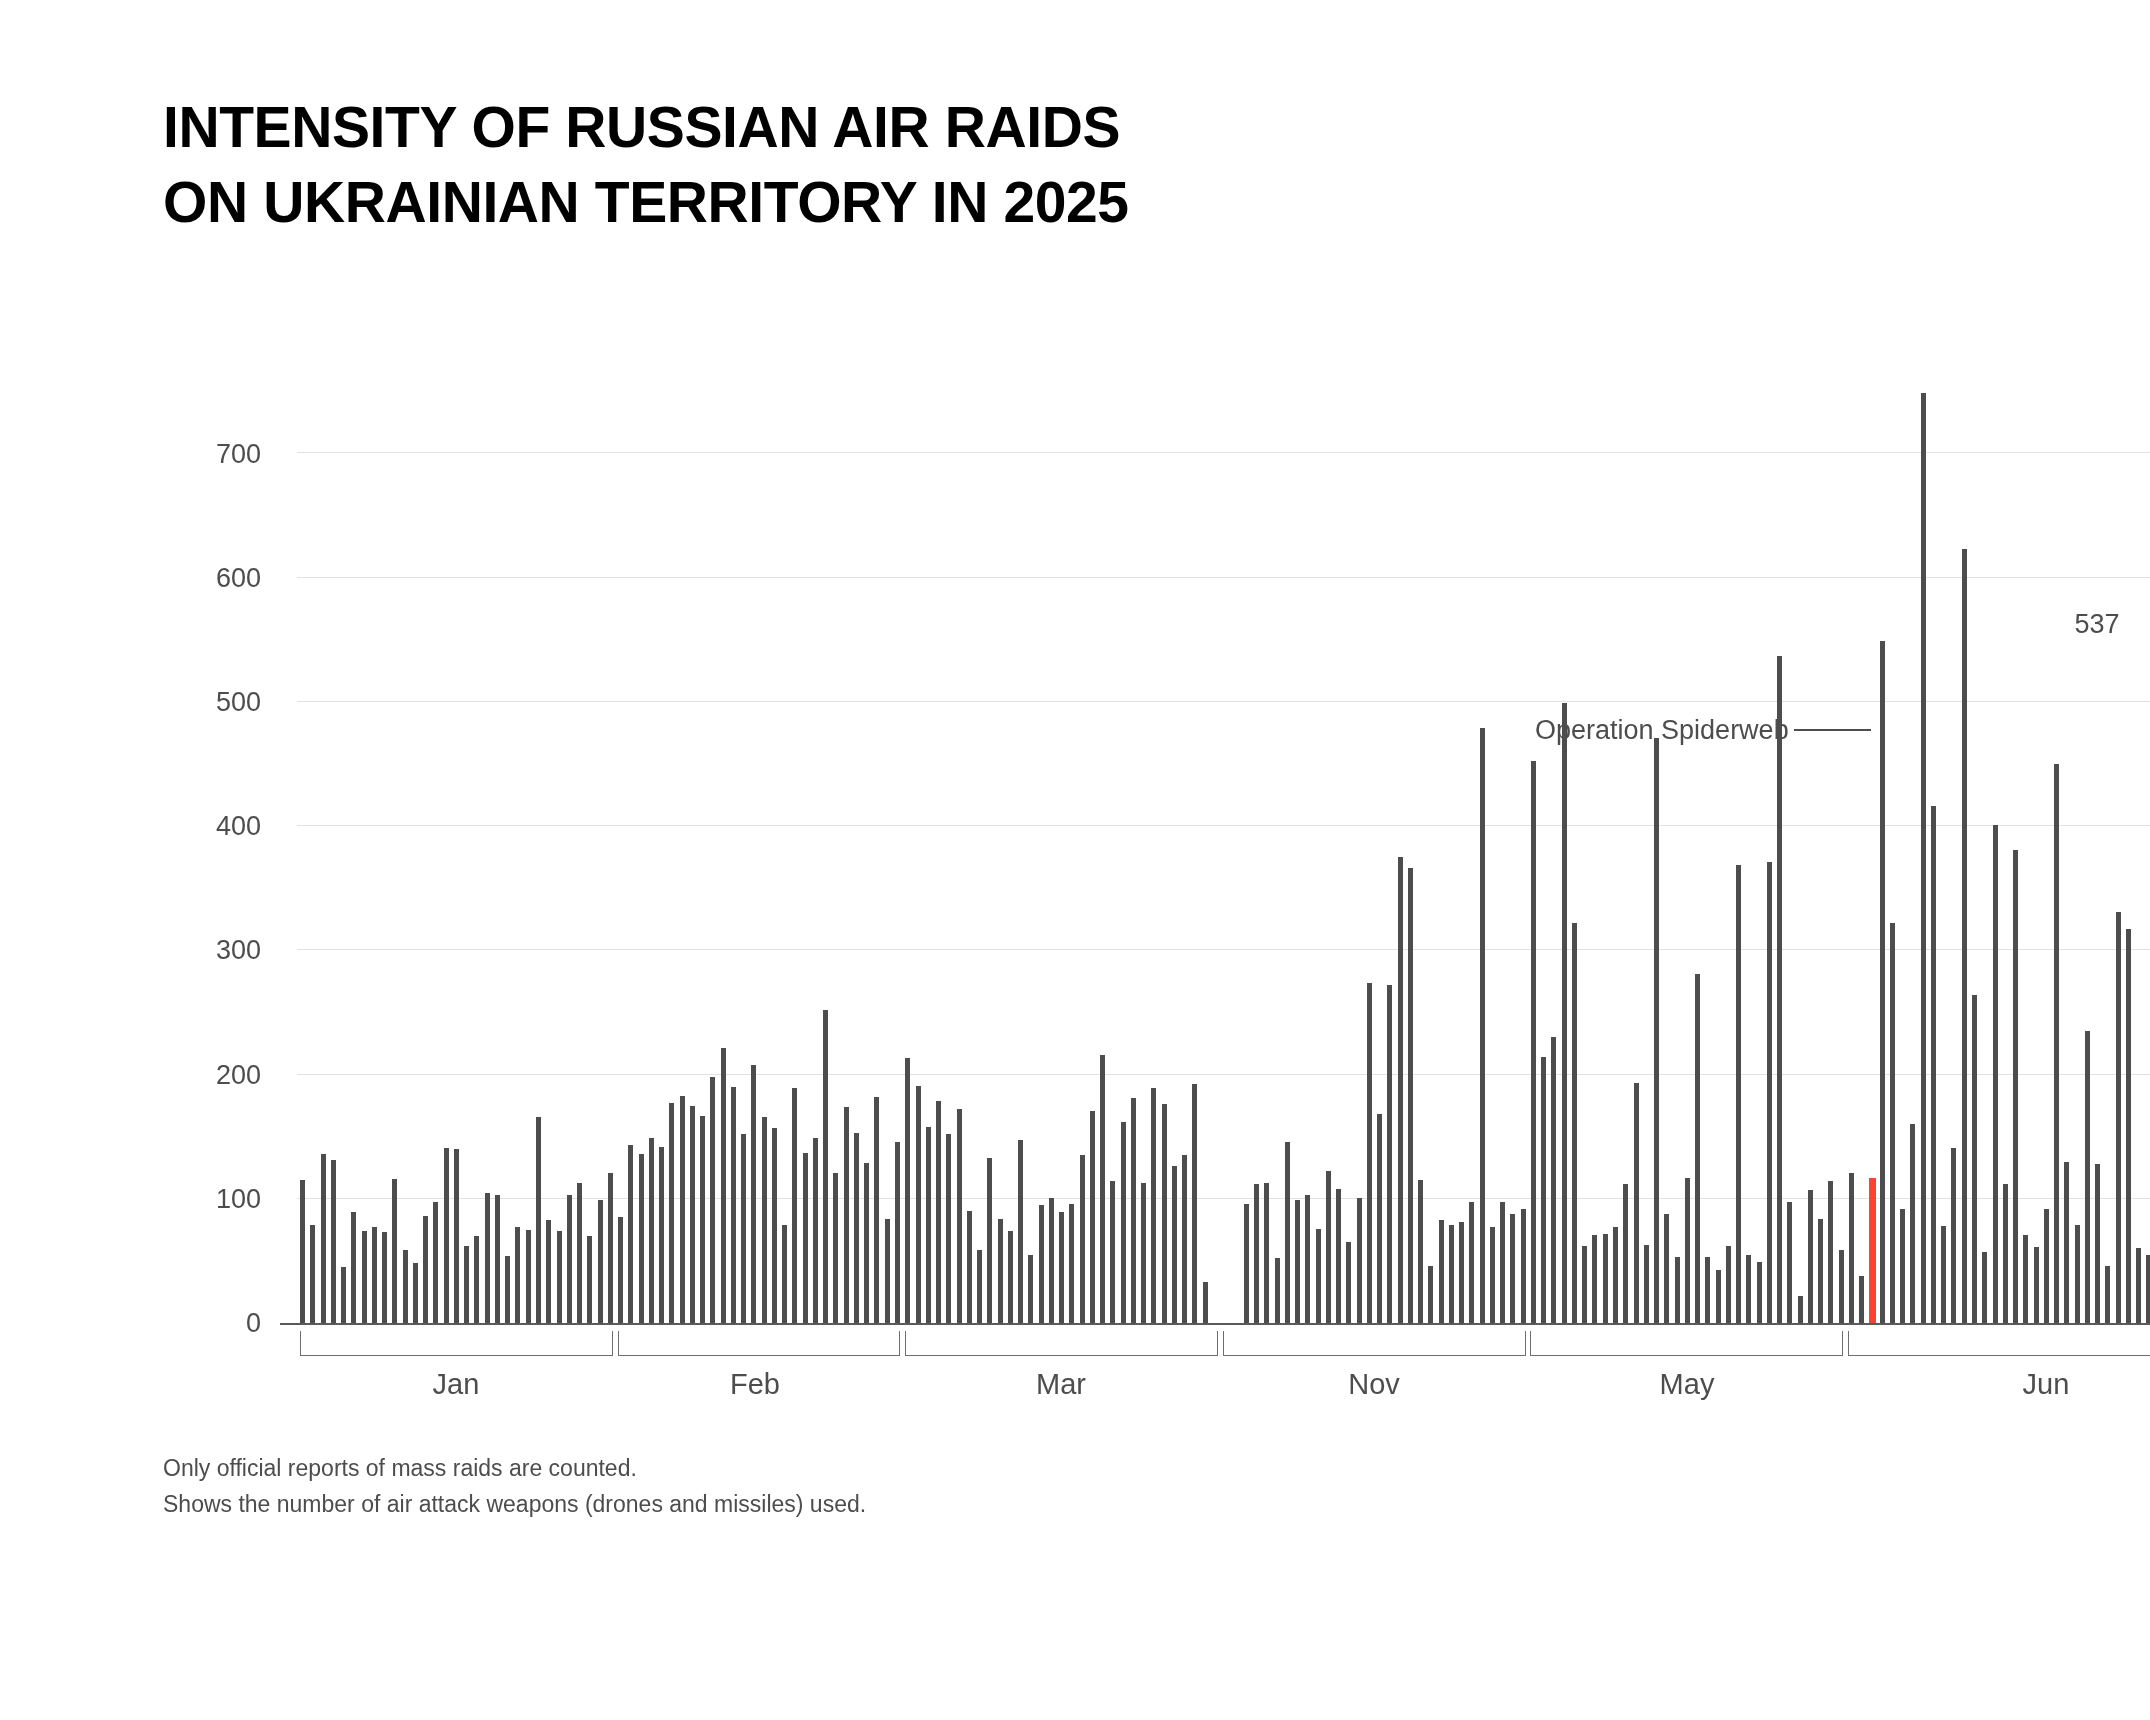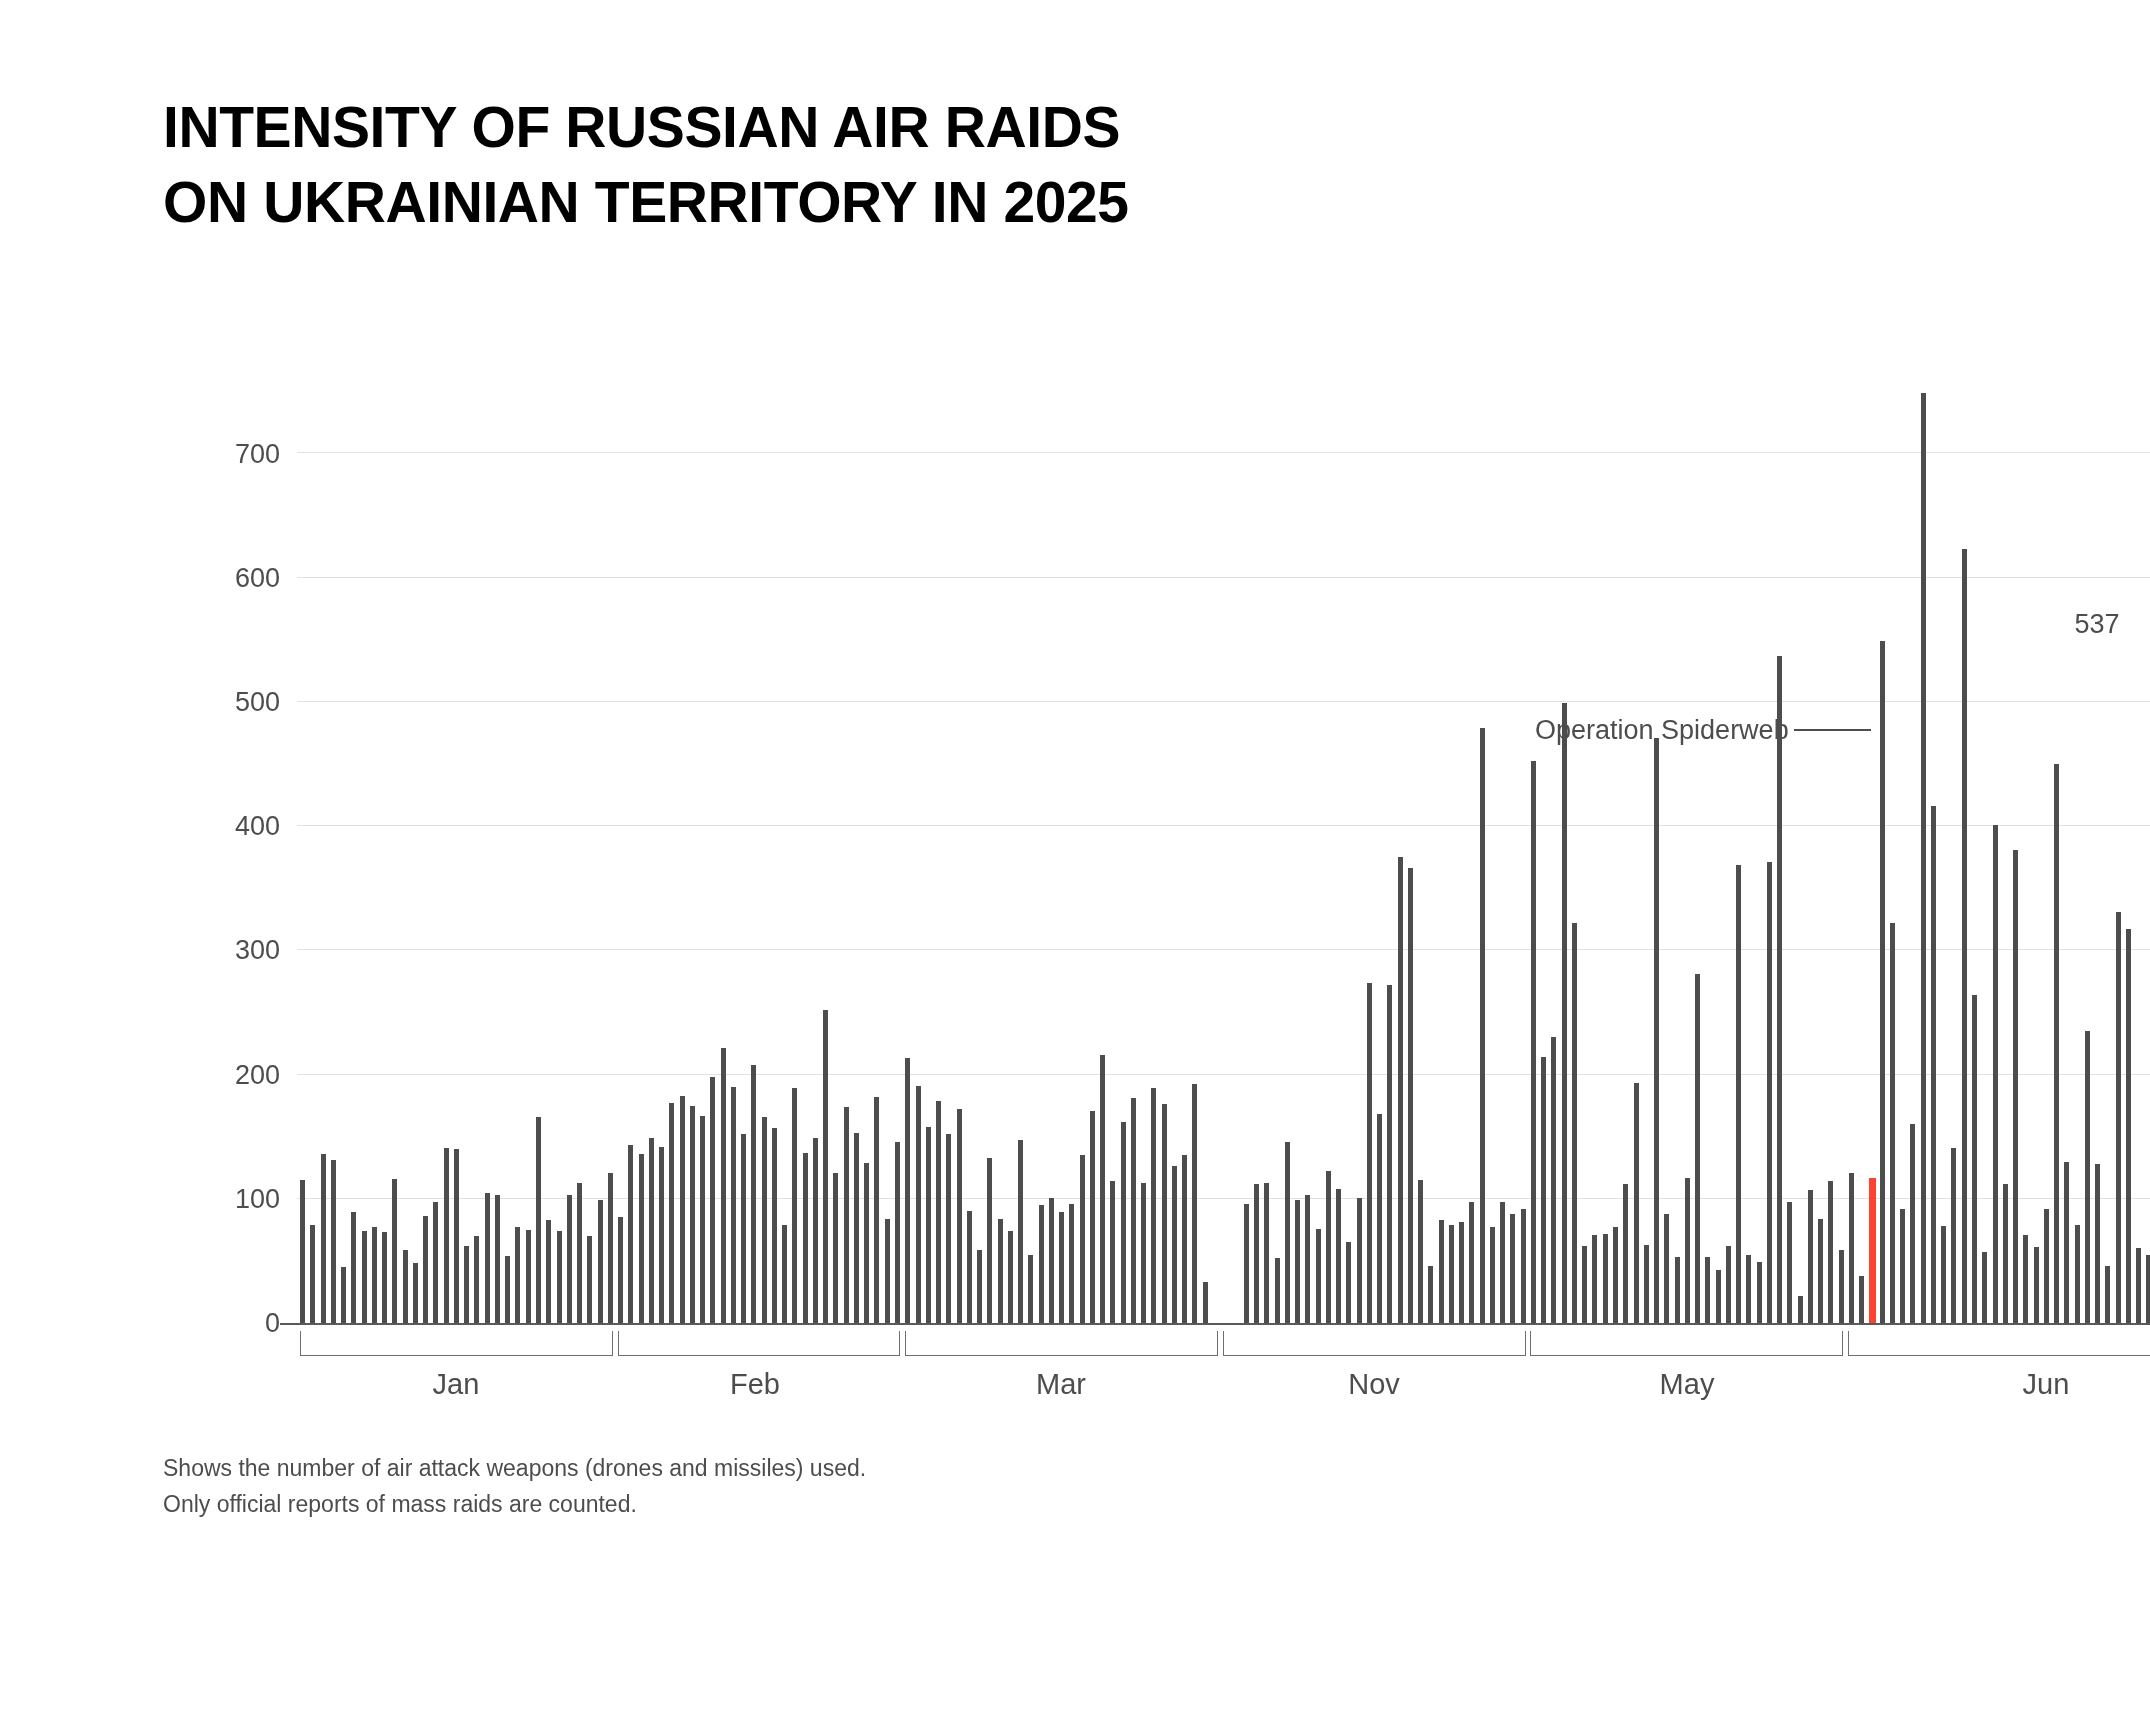--- a/index.html
+++ b/index.html
@@ -35,21 +35,21 @@
     background:#5a5a5a;
   }
   .ytick{
     position:absolute;
     right:2589px;   
     font-size:27px;color:#4d4d4d;
     white-space:nowrap;
   }
   #ylabels{position:absolute;left:0;top:379px;width:297px;height:944px;}
   #ylabels .ytick{
-    position:absolute;right:17px;
+    position:absolute;right:36px;
     transform:translateY(-50%);
     text-align:left;
     font-size:27px;color:#4d4d4d;
   }
   .bar{
     position:absolute;bottom:0;
     width:5.2px;
     background:#4d4d4d;
   }
   .bar.accent{background:#fb4233;width:6.9px;}
@@ -311,16 +311,16 @@
     <div class="mlabel" style="left: 764px;">Mar</div>
     <div class="mbracket" style="left: 926px; width: 303px;"></div>
     <div class="mlabel" style="left: 1077px;">Nov</div>
     <div class="mbracket" style="left: 1233px; width: 313px;"></div>
     <div class="mlabel" style="left: 1390px;">May</div>
     <div class="mbracket" style="left: 1551px; width: 303px;"></div>
     <div class="mlabel" style="left: 1703px; margin-left: 46px;">Jun</div>
   </div>
 
 <div id="footer">
+  <div class="fnote">Only official reports of mass raids are counted.</div>
   <div class="fnote">Shows the number of air attack weapons (drones and missiles) used.</div>
-  <div class="fnote">Only official reports of mass raids are counted.</div>
 </div>
 
 
 </body></html>

